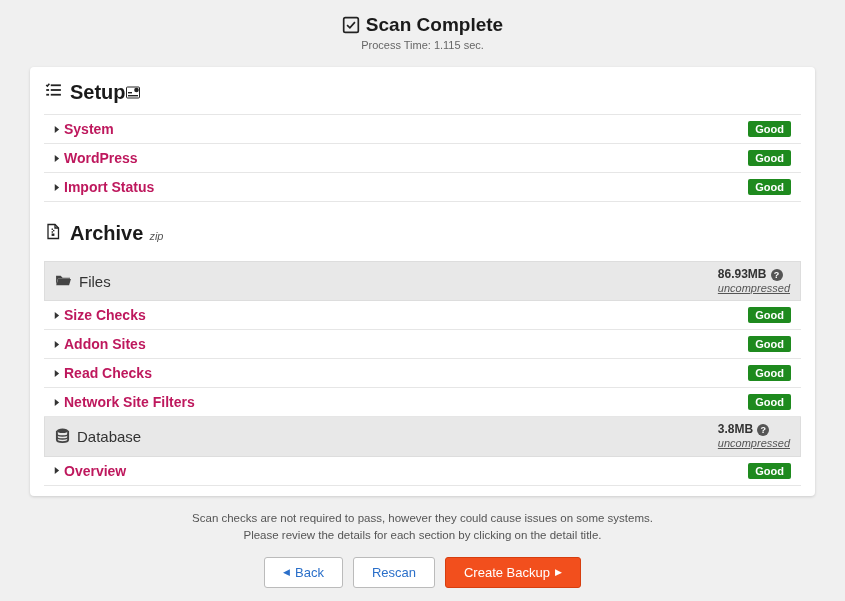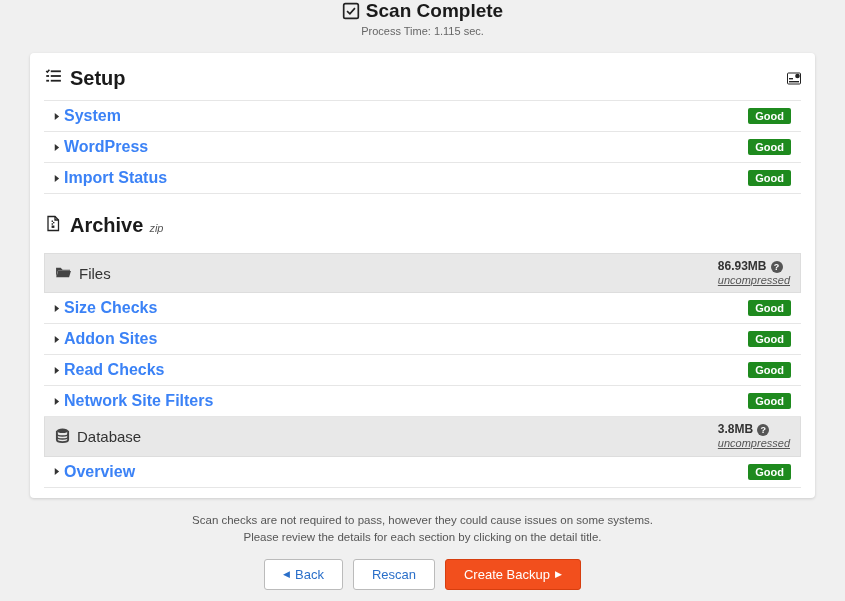--- a/index.html
+++ b/index.html
@@ -5,21 +5,21 @@
   * { box-sizing: border-box; margin: 0; padding: 0; }
   body {
     font-family: -apple-system, BlinkMacSystemFont, "Segoe UI", Helvetica, Arial, sans-serif;
     background: #f0f0f0;
     width: 845px;
     height: 601px;
     overflow: hidden;
   }
   .header {
     text-align: center;
-    padding: 0 0 6px;
+    padding: 14px 0 6px;
   }
   .header-title {
     font-size: 19px;
     font-weight: 700;
     color: #1a1a1a;
     display: inline-flex;
     align-items: center;
     gap: 6px;
   }
   .header-sub {
@@ -30,21 +30,20 @@
   .card {
     background: #fff;
     margin: 10px 30px 14px;
     border-radius: 4px;
     box-shadow: 0 1px 3px rgba(0,0,0,0.15);
     padding: 8px 14px 10px;
   }
   .section-h {
     display: flex;
     align-items: center;
-    justify-content: space-between;
     padding: 6px 0 10px;
   }
   .section-title {
     display: inline-flex;
     align-items: baseline;
     gap: 8px;
     font-size: 20px;
     font-weight: 700;
     color: #1a1a1a;
   }
@@ -94,23 +93,23 @@
     justify-content: space-between;
     padding: 6px 10px 6px 8px;
     border-bottom: 1px solid #e6e6e6;
     cursor: pointer;
   }
   .item-row.first-of-group { border-top: none; }
   .item-left {
     display: inline-flex;
     align-items: center;
     gap: 4px;
-    font-size: 16px;
-    font-weight: 700;
-    color: #3b82f6;
+    font-size: 14px;
+    font-weight: 700;
+    color: #be185d;
   }
   .caret { width:8px; height:8px; display:inline-flex; align-items:center; justify-content:center; }
   .badge {
     background: #1e8a1e;
     color: #fff;
     font-size: 11px;
     font-weight: 700;
     padding: 2px 7px;
     border-radius: 2px;
   }

